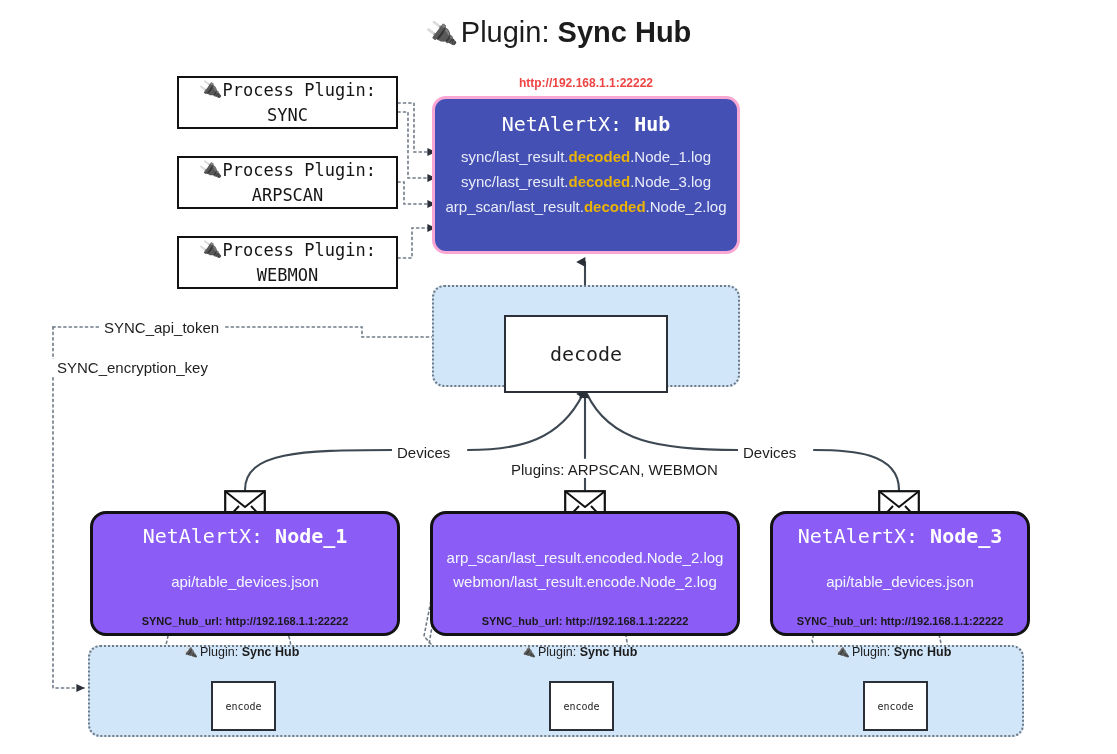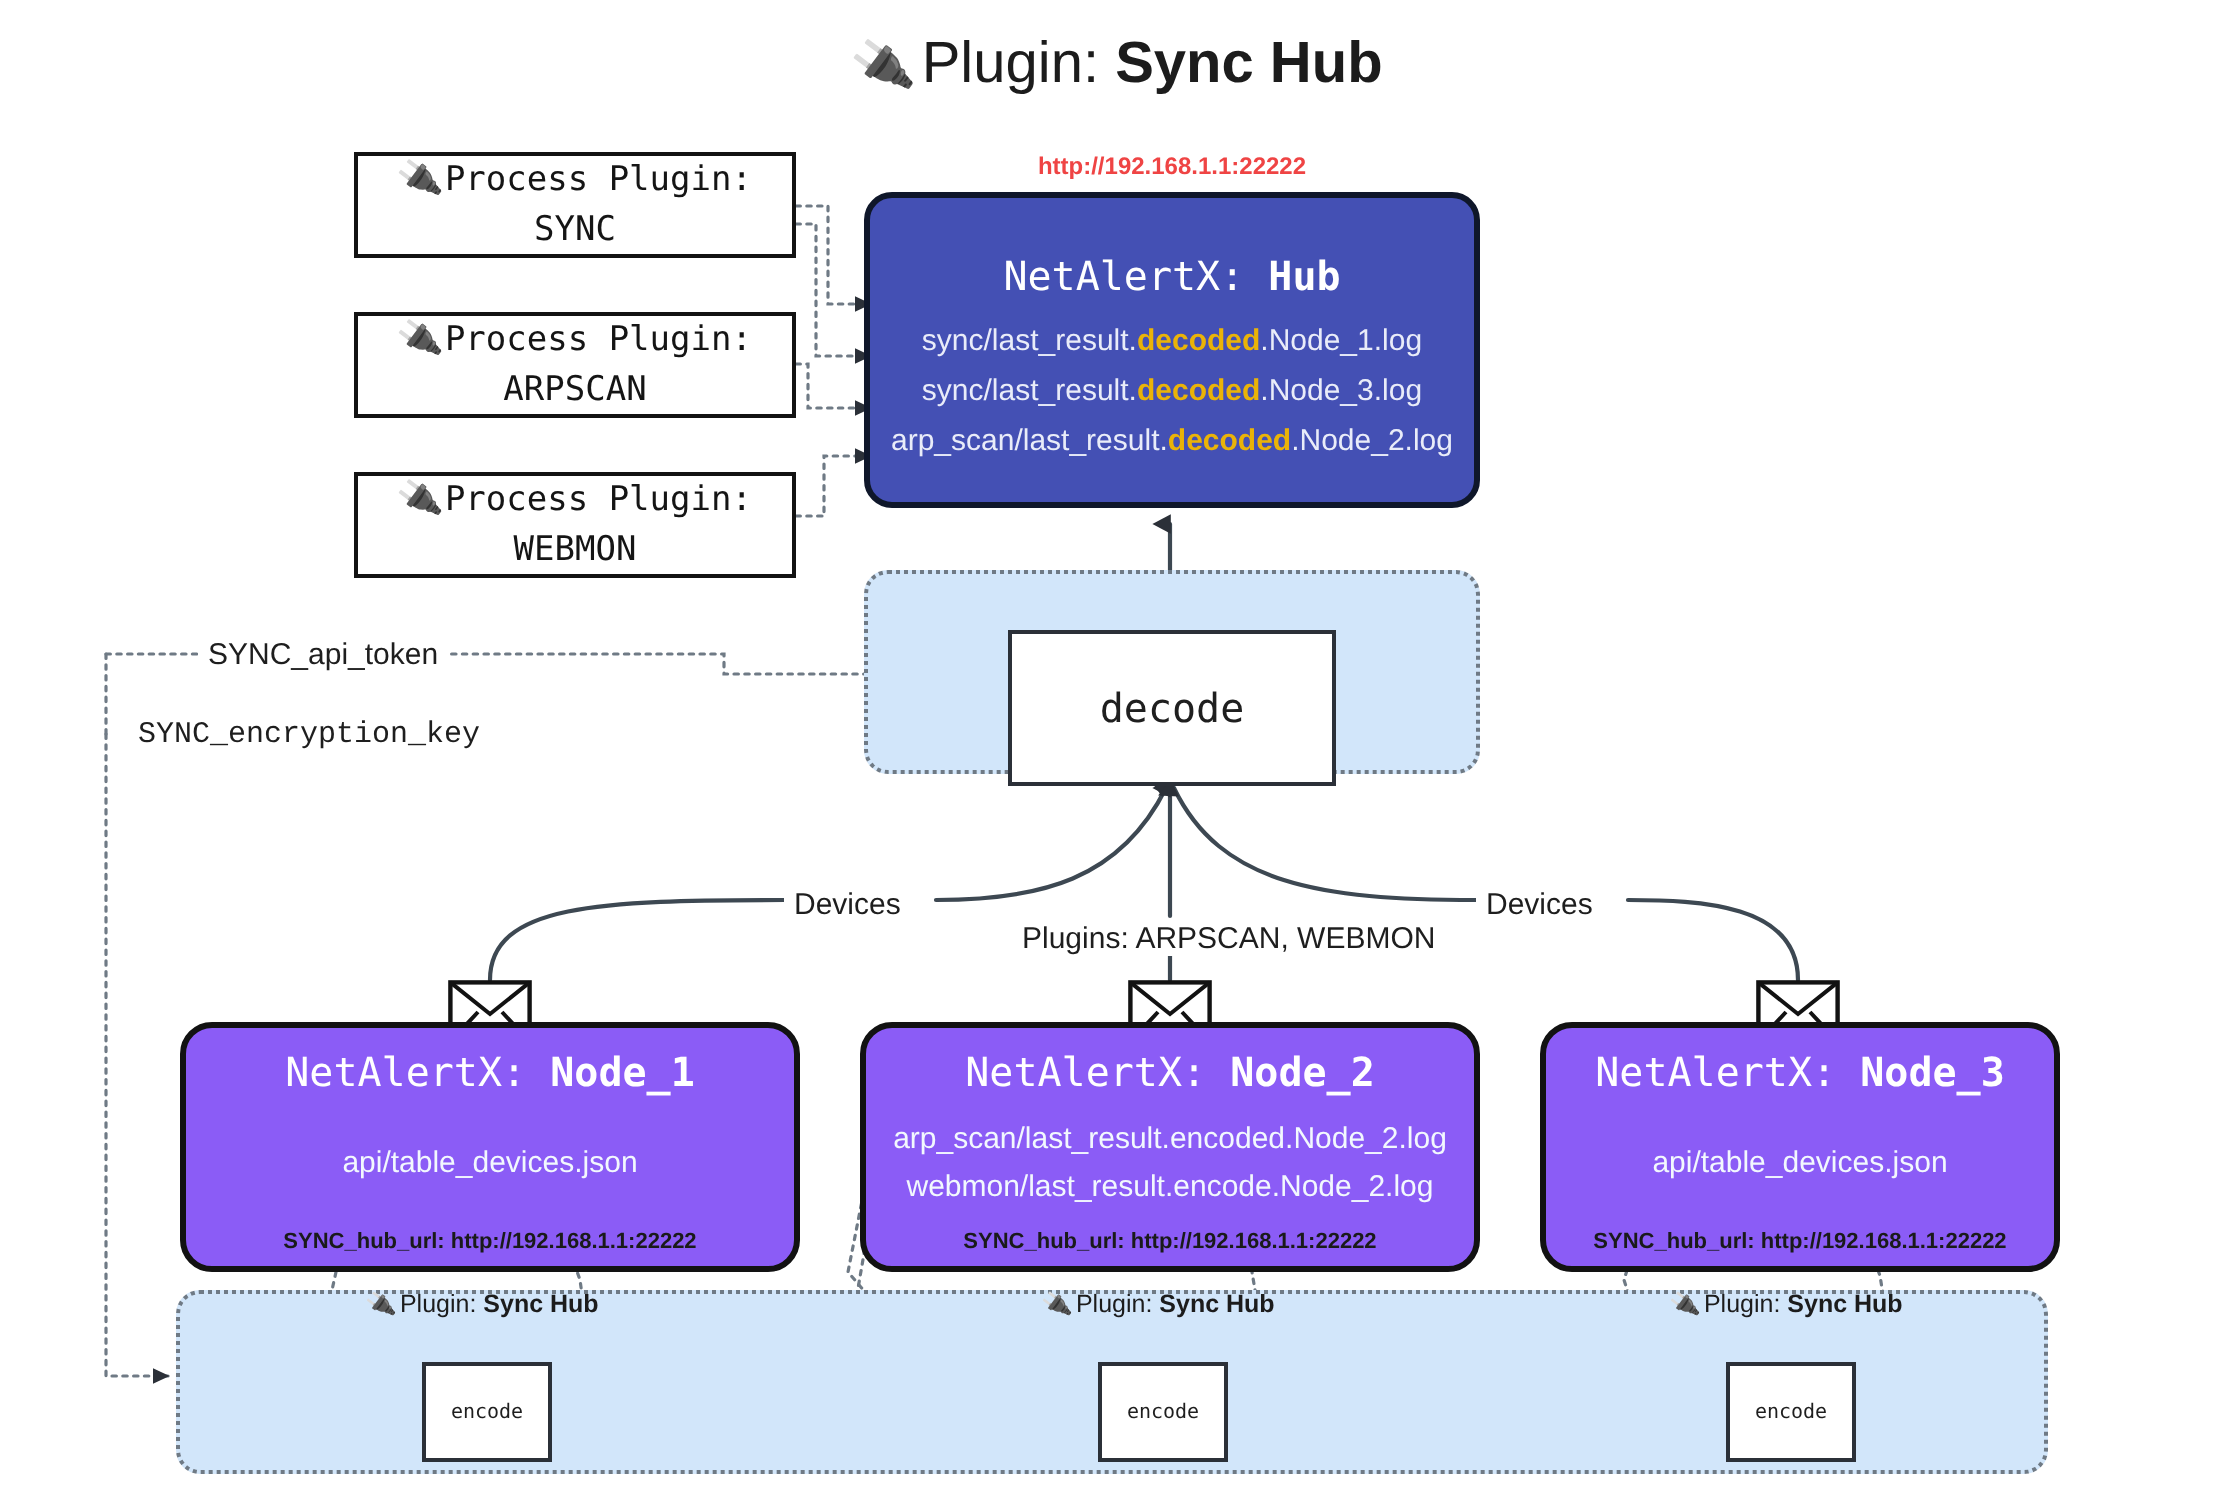--- a/index.html
+++ b/index.html
@@ -68,26 +68,26 @@
     width: 292px;
     text-align: center;
     font-size: 12px;
     font-weight: 700;
     color: #ef4444;
   }
   #hub {
     left: 432px; top: 96px;
     width: 308px; height: 158px;
     background: #4450b4;
-    border: 3px solid #0f172a;
+    border: 3px solid #f9a8d4;
     border-radius: 14px;
     display: flex;
     flex-direction: column;
     align-items: center;
-    padding-top: 27px;
+    padding-top: 13px;
   }
   #hub .hub-title {
     font-family: "DejaVu Sans Mono", "Liberation Mono", monospace;
     font-size: 20px;
     color: #ffffff;
     white-space: nowrap;
     margin-bottom: 9px;
   }
   #hub .hub-title .b { font-weight: 700; }
   .hub-line {
@@ -208,21 +208,21 @@
     font-size: 15px;
     color: #1e1e1e;
     background: #ffffff;
     padding: 0 5px;
     white-space: nowrap;
   }
   #lbl-devices-left  { left: 392px; top: 444px; }
   #lbl-devices-right { left: 738px; top: 444px; }
   #lbl-plugins-mid   { left: 506px; top: 461px; }
   #lbl-api-token     { left: 99px;  top: 319px; }
-  #lbl-enc-key       { left: 64px;  top: 359px; font-family: Liberation Mono, monospace; }
+  #lbl-enc-key       { left: 52px;  top: 359px; }
 </style>
 </head>
 <body>
 
 <div id="stage">
 
   <div id="title">
     <span class="plug">🔌</span><span class="t-plain">Plugin:</span>
     <span class="t-bold">Sync Hub</span>
   </div>
@@ -350,24 +350,20 @@
       <span>NetAlertX:</span>
       <span class="b">Node_1</span>
     </div>
     <div class="node-lines">
       <div class="node-line">api/table_devices.json</div>
     </div>
     <div class="node-foot">SYNC_hub_url: http://192.168.1.1:22222</div>
   </div>
 
   <div id="node-2" class="node nodebox">
-    <div class="node-title">
-      <span>NetAlertX:</span>
-      <span class="b">Node_2</span>
-    </div>
     <div class="node-lines">
       <div class="node-line">arp_scan/last_result.encoded.Node_2.log</div>
       <div class="node-line">webmon/last_result.encode.Node_2.log</div>
     </div>
     <div class="node-foot">SYNC_hub_url: http://192.168.1.1:22222</div>
   </div>
 
   <div id="node-3" class="node nodebox">
     <div class="node-title">
       <span>NetAlertX:</span>

